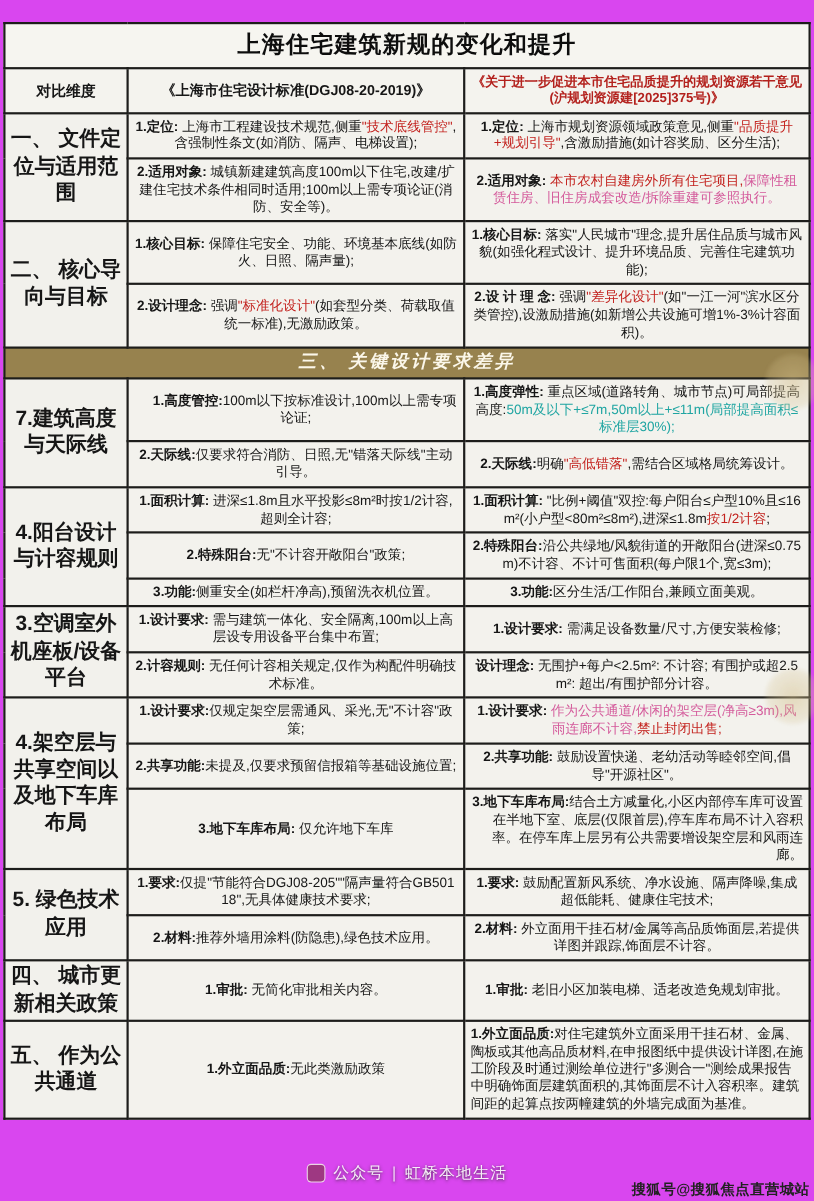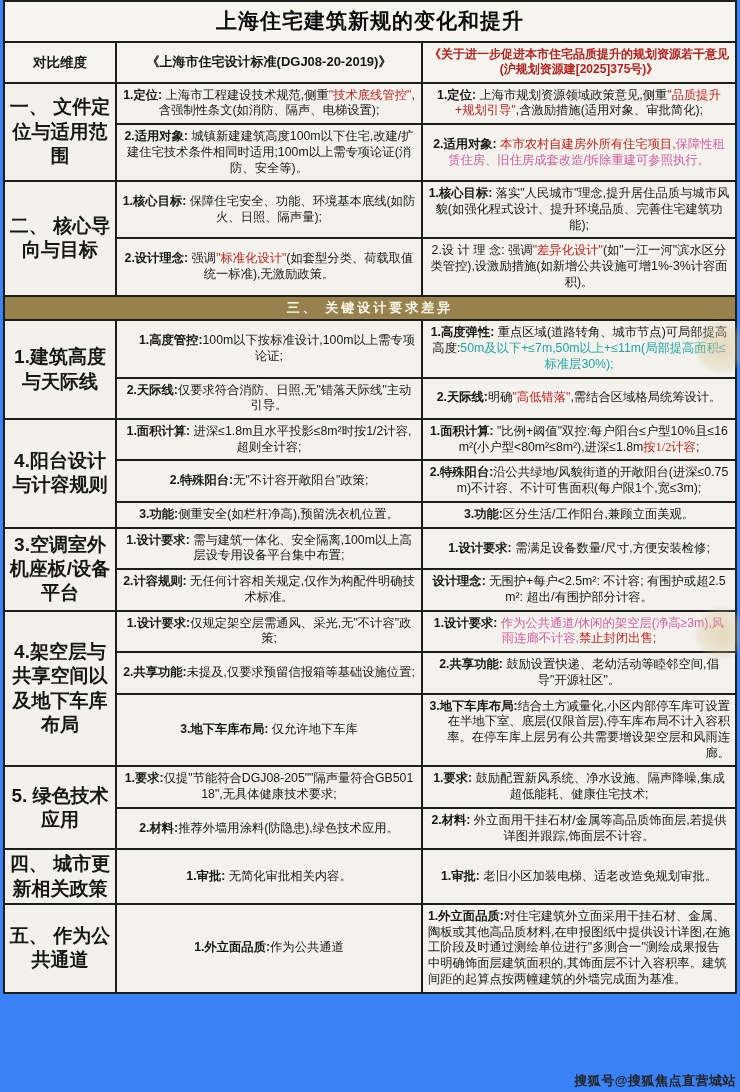--- a/index.html
+++ b/index.html
@@ -1,28 +1,28 @@
 <!DOCTYPE html>
 <html><head>
 <meta charset="utf-8">
 <style>
   *{box-sizing:border-box;margin:0;padding:0}
   html,body{background:#c7c6c3}
   body{width:740px;min-height:1092px;font-family:"Liberation Sans","DejaVu Sans",sans-serif;}
-  .page{position:relative;width:740px;min-height:1092px;background:#3b82f6;padding:0 3px 26px;overflow:hidden;}
+  .page{position:relative;width:740px;min-height:1092px;background:#d946ef;padding:20px 3px 26px;overflow:hidden;}
   table.cmp{width:100%;border-collapse:collapse;table-layout:fixed;background:#f2f1ec;}
   .cmp td{border:2px solid #1d1d1b;padding:4px 5px;font-size:12.3px;line-height:1.28;color:#161616;
           text-align:center;vertical-align:middle;word-break:break-all;}
   td.title{font-size:21px;font-weight:700;padding:6px 4px;letter-spacing:1px;background:#f6f5f0;color:#0d0d0d;}
   td.hdr{font-weight:700;background:#f4f3ee;}
   td.dimhdr{font-size:13.5px}
   td.oldhdr{font-size:13px}
   td.newhdr{font-size:12px;color:#b3211d}
   td.dim{font-weight:700;font-size:19px;background:#f2f1ec;padding:2px 3px;}
-  td.divider{background:#97824e;color:#fbf7ea;font-weight:700;font-size:13px;letter-spacing:3px;padding:3px;}
+  td.divider{background:#97824e;color:#fbf7ea;font-weight:700;font-size:16px;letter-spacing:3px;padding:3px;font-style:italic;}
   td.cell{background:#f3f2ed;}
   .stamp{position:absolute;width:54px;height:54px;border-radius:50%;pointer-events:none;
          background:radial-gradient(circle,rgba(212,192,140,.50) 0%,rgba(212,192,140,.24) 58%,rgba(212,192,140,0) 72%);
          filter:blur(1px);}
   .stamp1{right:-8px;top:320px}
   .stamp2{right:-8px;top:606px}
   .wm-wechat{position:absolute;left:50%;bottom:16px;transform:translateX(-50%);display:flex;align-items:center;gap:7px;
              color:rgba(255,255,255,.9);font-size:14.5px;text-shadow:0 1px 3px rgba(40,40,40,.85);letter-spacing:1px;}
   .wm-logo{width:17px;height:17px;border-radius:4px;background:rgba(110,45,40,.55);
            border:1px solid rgba(255,255,255,.78);display:inline-block;}
@@ -45,51 +45,51 @@
       </tr>
       <tr>
         <td class="hdr dimhdr">对比维度</td>
         <td class="hdr oldhdr">《上海市住宅设计标准(DGJ08-20-2019)》</td>
         <td class="hdr newhdr">《关于进一步促进本市住宅品质提升的规划资源若干意见(沪规划资源建[2025]375号)》</td>
       </tr>
 
     <tr>
           <td rowspan="2" class="dim">一、 文件定位与适用范围</td>
           <td class="cell old"><span style="font-weight: 700;">1.定位: </span><span>上海市工程建设技术规范,侧重</span><span style="color: rgb(195, 34, 30);">"技术底线管控"</span><span>,含强制性条文(如消防、隔声、电梯设置);</span></td>
-          <td class="cell new"><span style="font-weight: 700;">1.定位: </span><span>上海市规划资源领域政策意见,侧重</span><span style="color: rgb(195, 34, 30);">"品质提升+规划引导"</span><span>,含激励措施(适用对象、审批简化);</span></td>
+          <td class="cell new"><span style="font-weight: 700;">1.定位: </span><span>上海市规划资源领域政策意见,侧重</span><span style="color: rgb(195, 34, 30);">"品质提升+规划引导"</span><span>,含激励措施(如计容奖励、区分生活);</span></td>
         </tr>
         <tr>
           <td class="cell old"><span style="font-weight: 700;">2.适用对象: </span><span>城镇新建建筑高度100m以下住宅,改建/扩建住宅技术条件相同时适用;100m以上需专项论证(消防、安全等)。</span></td>
           <td class="cell new"><span style="font-weight: 700;">2.适用对象: </span><span style="color: rgb(195, 34, 30); margin-top: 44px;">本市农村自建房外所有住宅项目,</span><span style="color: rgb(212, 90, 155);">保障性租赁住房、旧住房成套改造/拆除重建可参照执行。</span></td>
         </tr>
         <tr>
           <td rowspan="2" class="dim">二、 核心导向与目标</td>
           <td class="cell old"><span style="font-weight: 700;">1.核心目标: </span><span>保障住宅安全、功能、环境基本底线(如防火、日照、隔声量);</span></td>
           <td class="cell new"><span style="font-weight: 700;">1.核心目标: </span><span>落实"人民城市"理念,提升居住品质与城市风貌(如强化程式设计、提升环境品质、完善住宅建筑功能);</span></td>
         </tr>
         <tr>
           <td class="cell old"><span style="font-weight: 700;">2.设计理念: </span><span>强调</span><span style="color: rgb(195, 34, 30);">"标准化设计"</span><span>(如套型分类、荷载取值统一标准),无激励政策。</span></td>
-          <td class="cell new"><span style="font-weight: 400; margin-top: 10px;">2.设 计 理 念: </span><span>强调</span><span style="color: rgb(195, 34, 30);">"差异化设计"</span><span>(如"一江一河"滨水区分类管控),设激励措施(如新增公共设施可增1%-3%计容面积)。</span></td>
+          <td class="cell new"><span style="font-weight: 700; margin-top: 10px;">2.设 计 理 念: </span><span>强调</span><span style="color: rgb(195, 34, 30);">"差异化设计"</span><span>(如"一江一河"滨水区分类管控),设激励措施(如新增公共设施可增1%-3%计容面积)。</span></td>
         </tr>
         <tr>
           <td colspan="3" class="divider">三、 关键设计要求差异</td>
         </tr>
         <tr>
-          <td rowspan="2" class="dim">1.建筑高度与天际线</td>
+          <td rowspan="2" class="dim">7.建筑高度与天际线</td>
           <td class="cell old"><span style="font-weight: 700; margin-left: 16px;">1.高度管控:</span><span>100m以下按标准设计,100m以上需专项论证;</span></td>
           <td class="cell new"><span style="font-weight: 700;">1.高度弹性: </span><span>重点区域(道路转角、城市节点)可局部提高高度:</span><span style="color: rgb(31, 165, 162);">50m及以下+≤7m,50m以上+≤11m(局部提高面积≤标准层30%);</span></td>
         </tr>
         <tr>
           <td class="cell old"><span style="font-weight: 700;">2.天际线:</span><span>仅要求符合消防、日照,无"错落天际线"主动引导。</span></td>
           <td class="cell new"><span style="font-weight: 700;">2.天际线:</span><span>明确</span><span style="color: rgb(195, 34, 30);">"高低错落"</span><span>,需结合区域格局统筹设计。</span></td>
         </tr>
         <tr>
           <td rowspan="3" class="dim">4.阳台设计与计容规则</td>
           <td class="cell old"><span style="font-weight: 700;">1.面积计算: </span><span>进深≤1.8m且水平投影≤8m²时按1/2计容,超则全计容;</span></td>
-          <td class="cell new"><span style="font-weight: 700;">1.面积计算: </span><span>"比例+阈值"双控:每户阳台≤户型10%且≤16m²(小户型&lt;80m²≤8m²),进深≤1.8m</span><span style="color: rgb(195, 34, 30); font-family: Liberation Serif, serif;">按1/2计容</span><span>;</span></td>
+          <td class="cell new"><span style="font-weight: 700;">1.面积计算: </span><span>"比例+阈值"双控:每户阳台≤户型10%且≤16m²(小户型&lt;80m²≤8m²),进深≤1.8m</span><span style="color: rgb(195, 34, 30);">按1/2计容</span><span>;</span></td>
         </tr>
         <tr>
           <td class="cell old"><span style="font-weight: 700;">2.特殊阳台:</span><span>无"不计容开敞阳台"政策;</span></td>
           <td class="cell new"><span style="font-weight: 700;">2.特殊阳台:</span><span>沿公共绿地/风貌街道的开敞阳台(进深≤0.75m)不计容、不计可售面积(每户限1个,宽≤3m);</span></td>
         </tr>
         <tr>
           <td class="cell old"><span style="font-weight: 700;">3.功能:</span><span>侧重安全(如栏杆净高),预留洗衣机位置。</span></td>
           <td class="cell new"><span style="font-weight: 700;">3.功能:</span><span>区分生活/工作阳台,兼顾立面美观。</span></td>
         </tr>
         <tr>
@@ -123,23 +123,29 @@
           <td class="cell old"><span style="font-weight: 700;">2.材料:</span><span>推荐外墙用涂料(防隐患),绿色技术应用。</span></td>
           <td class="cell new"><span style="font-weight: 700;">2.材料: </span><span>外立面用干挂石材/金属等高品质饰面层,若提供详图并跟踪,饰面层不计容。</span></td>
         </tr>
         <tr>
           <td rowspan="1" class="dim">四、 城市更新相关政策</td>
           <td class="cell old"><span style="font-weight: 700;">1.审批: </span><span>无简化审批相关内容。</span></td>
           <td class="cell new"><span style="font-weight: 700;">1.审批: </span><span>老旧小区加装电梯、适老改造免规划审批。</span></td>
         </tr>
         <tr>
           <td rowspan="1" class="dim">五、 作为公共通道</td>
-          <td class="cell old"><span style="font-weight: 700;">1.外立面品质:</span><span>作为公共通道</span></td>
+          <td class="cell old"><span style="font-weight: 700;">1.外立面品质:</span><span>无此类激励政策</span></td>
           <td class="cell new" style="text-align: left;"><span style="font-weight: 700;">1.外立面品质:</span><span>对住宅建筑外立面采用干挂石材、金属、陶板或其他高品质材料,在申报图纸中提供设计详图,在施工阶段及时通过测绘单位进行"多测合一"测绘成果报告中明确饰面层建筑面积的,其饰面层不计入容积率。建筑间距的起算点按两幢建筑的外墙完成面为基准。</span></td>
         </tr>
       </tbody>
   </table>
 
   <div class="stamp stamp1"></div>
   <div class="stamp stamp2"></div>
 
+  <div class="wm-wechat">
+    <span class="wm-logo"></span>
+    <span>公众号</span>
+    <span class="wm-div">|</span>
+    <span>虹桥本地生活</span>
+  </div>
   <div class="wm-sohu">搜狐号@搜狐焦点直营城站</div>
 </div>
 
 </body></html>

